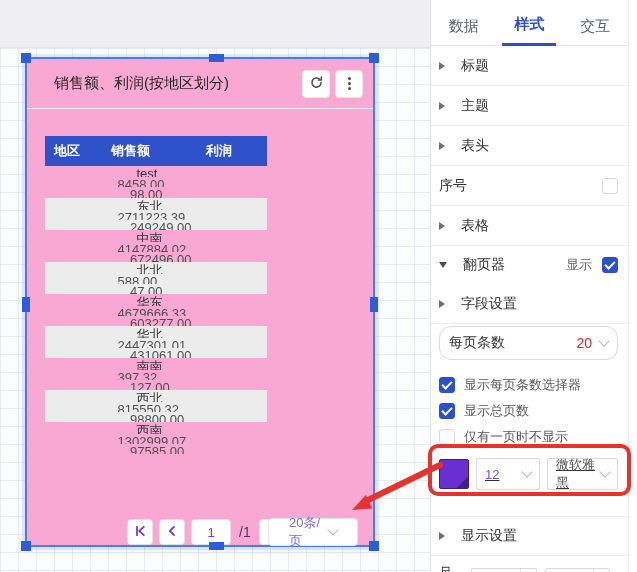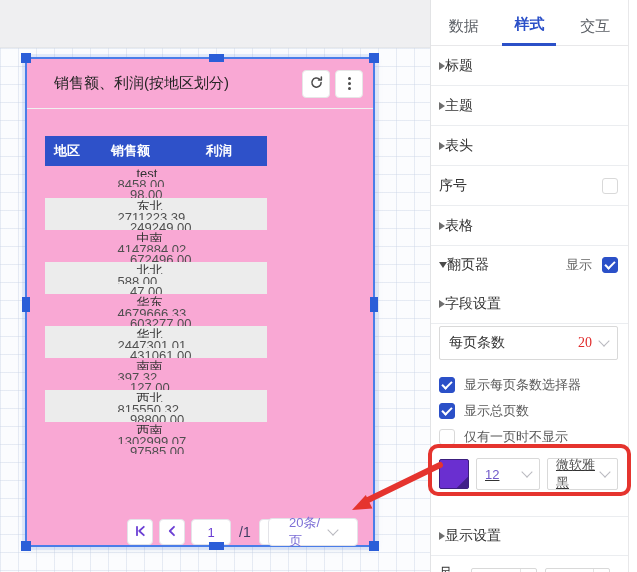--- a/index.html
+++ b/index.html
@@ -59,36 +59,36 @@
 
   
   .panel { position:absolute; left:430px; top:0; width:207px; height:572px; background:#fff; border-left:1px solid #e2e3e5; }
   .panel-inner { position:absolute; left:0; top:0; bottom:0; right:8px; border-right:1px solid #e8e8ea; overflow:hidden; }
   .tabs { height:46px; display:flex; justify-content:space-around; align-items:stretch; border-bottom:1px solid #e8e8ea; padding-top:6px; }
   .tab { display:flex; align-items:center; padding:0 12px; font-size:15px; color:#5c6066; cursor:pointer; margin-bottom:-1px; }
   .tab.active { color:#2b50c8; font-weight:bold; border-bottom:3px solid #2b50c8; }
 
   .p-row { display:flex; align-items:center; padding:0 10px 0 8px; }
   .sec { height:40px; border-bottom:1px solid #ebedf0; cursor:pointer; }
-  .sec-lbl { font-size:14px; color:#333; margin-left:0; }
+  .sec-lbl { font-size:14px; color:#333; margin-left:16px; }
   .caret-r { width:0; height:0; border-top:4px solid transparent; border-bottom:4px solid transparent; border-left:6px solid #6e6e6e; flex:none; }
   .caret-d { width:0; height:0; border-left:4px solid transparent; border-right:4px solid transparent; border-top:6px solid #4a4a4a; flex:none; }
   .spacer { flex:1; }
 
   .checkbox { width:16px; height:16px; border:1px solid #d9d9d9; border-radius:3px; background:#fff;
     display:flex; align-items:center; justify-content:center; cursor:pointer; flex:none; }
   .checkbox.checked { background:#2b50c8; border-color:#2b50c8; }
   .checkbox.checked::after { content:""; width:4px; height:8px; border-right:2px solid #fff;
     border-bottom:2px solid #fff; transform:rotate(45deg); margin-top:-2px; }
 
   .row-pager-head { height:38px; }
   .show-lbl { font-size:13px; color:#666; margin-right:10px; }
 
-  .pagesize-box { height:34px; border:1px solid #d9d9d9; border-radius:2px; margin:2px 10px 12px 8px;
-    display:flex; align-items:center; justify-content:space-between; padding:0 9px; cursor:pointer;font-family:Liberation Serif, serif; }
+  .pagesize-box { height:34px; border:1px solid #d9d9d9; border-radius:12px; margin:2px 10px 12px 8px;
+    display:flex; align-items:center; justify-content:space-between; padding:0 9px; cursor:pointer; }
   .pagesize-lbl { font-size:14px; color:#333; }
   .pagesize-val { display:flex; align-items:center; gap:8px; }
   .pagesize-num { color:#e02b2b; font-size:14px; }
 
   .cb-row { height:26px; padding-left:8px; cursor:pointer; }
   .cb-lbl { font-size:13px; color:#595959; margin-left:9px; }
 
   .font-row { margin:8px 10px 26px 8px; display:flex; align-items:center; gap:7px; height:32px;text-decoration:underline; }
   .swatch { width:30px; height:30px; border-radius:2px; background:#6a2fd0; position:relative; overflow:hidden;
     border:1px solid #3c1f7e; cursor:pointer; flex:none; }

